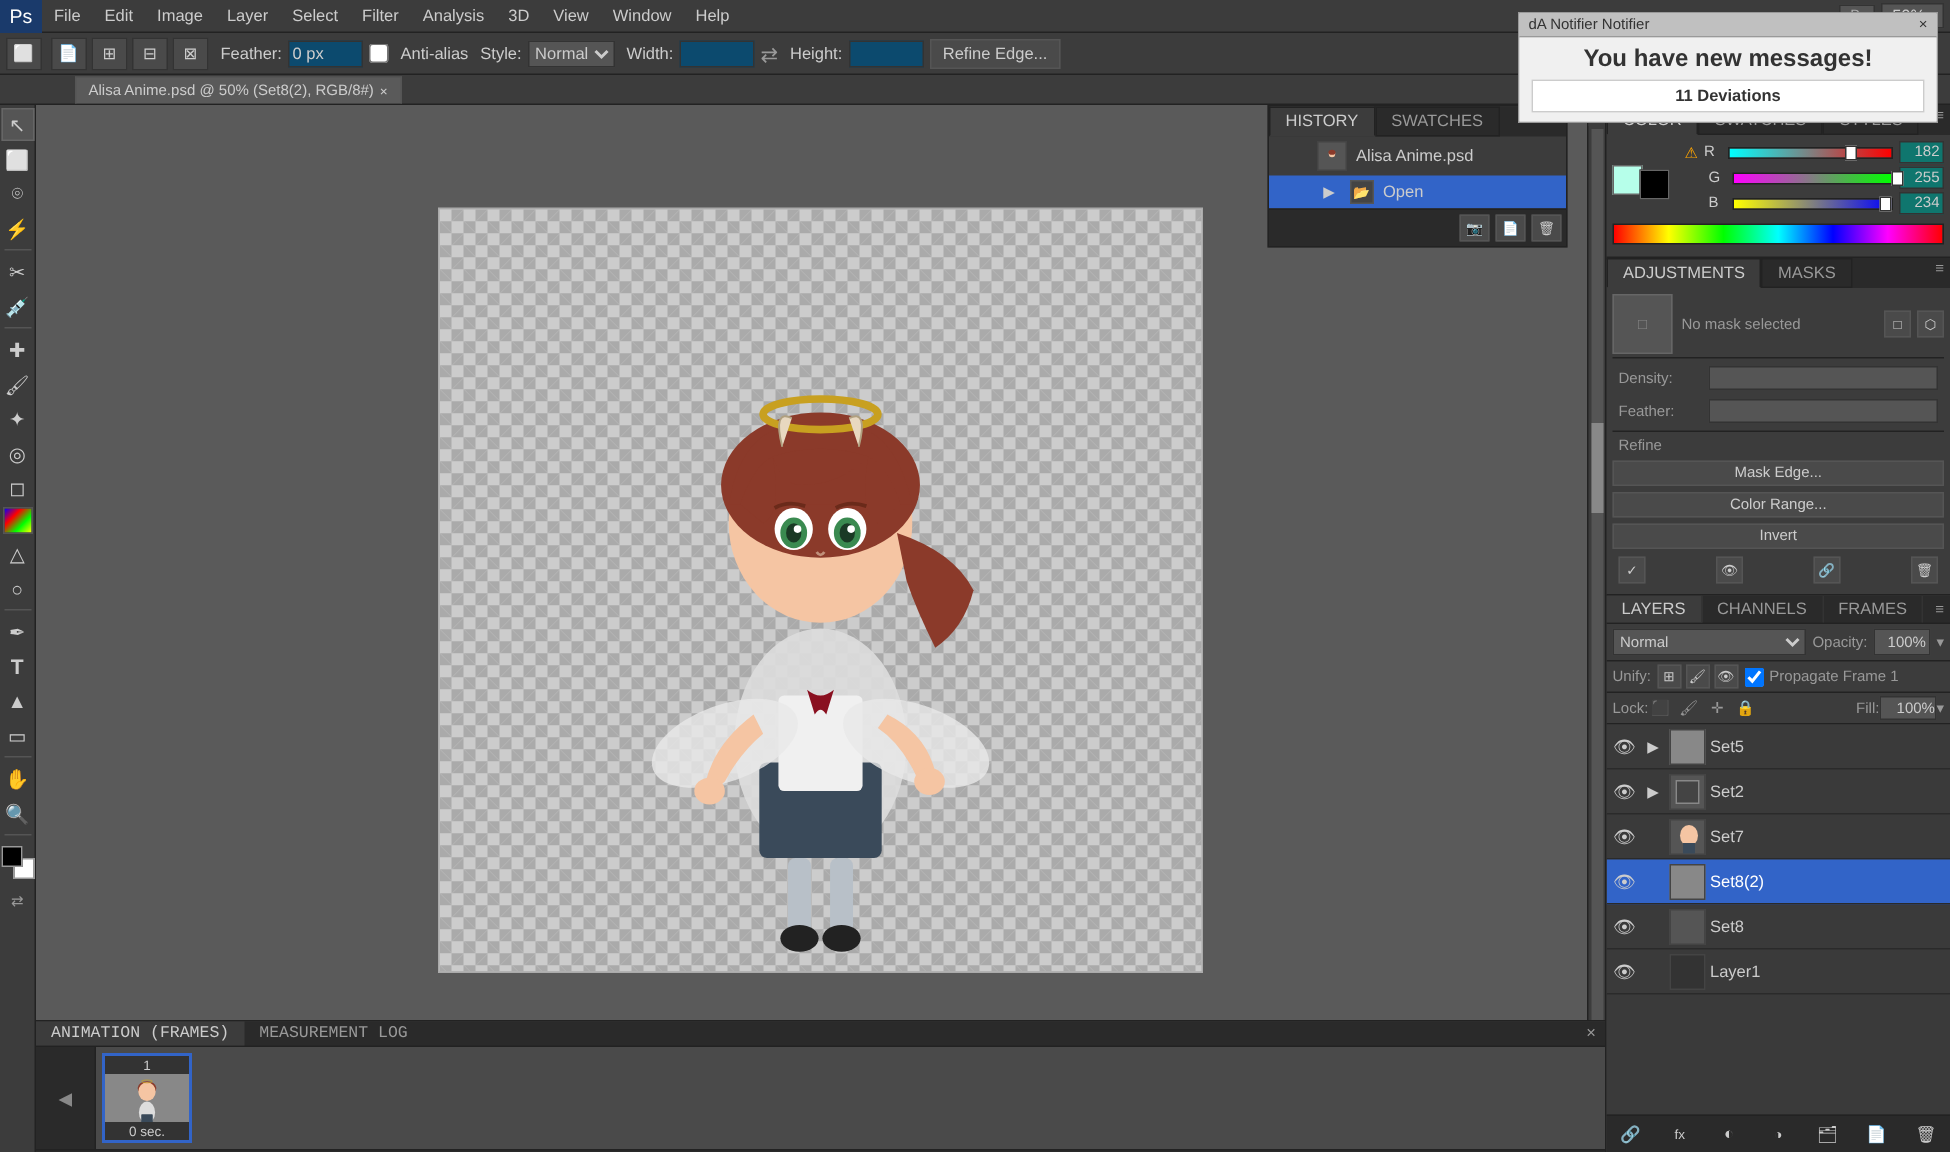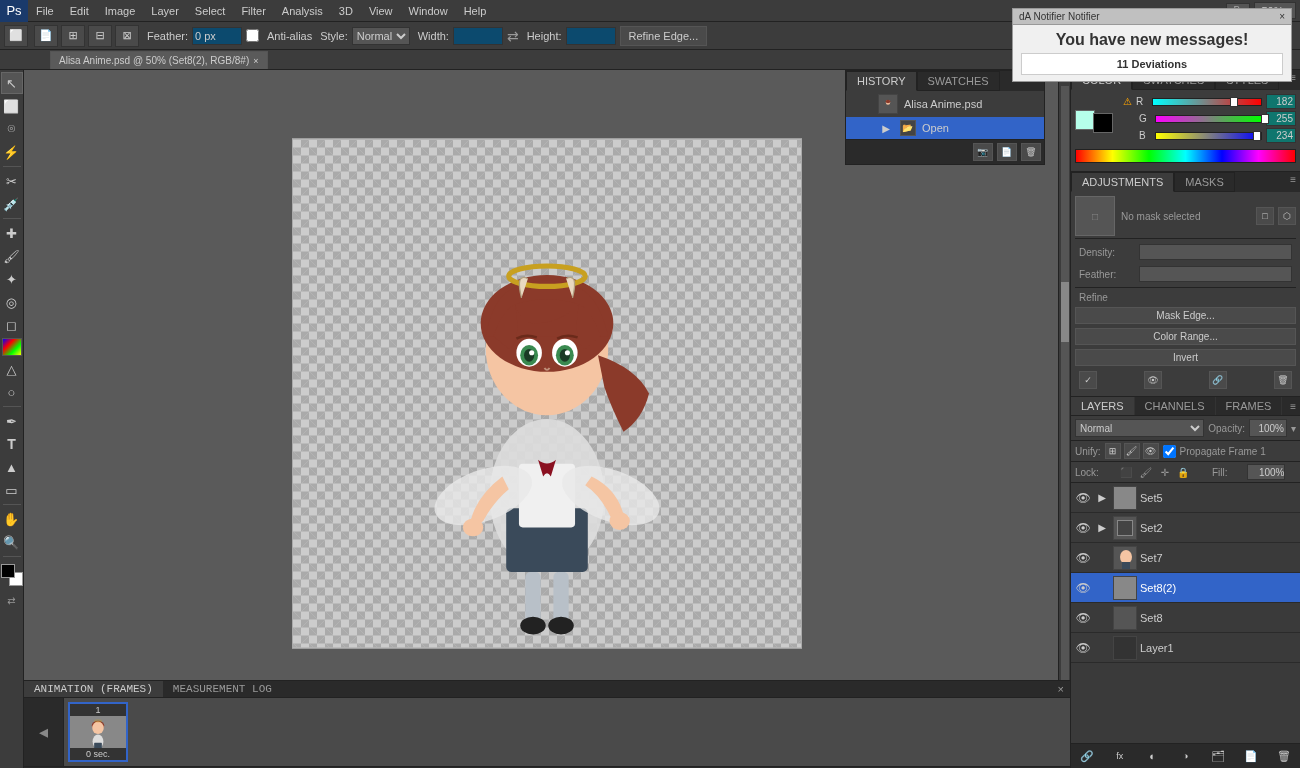--- a/index.html
+++ b/index.html
@@ -109,21 +109,21 @@
     .layers-controls { padding: 3px 4px; display: flex; align-items: center; gap: 4px; border-bottom: 1px solid #222; }
     .blend-select { background: #555; border: 1px solid #333; color: #ccc; font-size: 10px; height: 18px; flex: 1; }
     .opacity-label { font-size: 10px; color: #999; }
     .opacity-input { width: 38px; background: #555; border: 1px solid #333; color: #ccc; font-size: 10px; height: 18px; text-align: right; padding-right: 2px; }
     .percent-symbol { font-size: 10px; color: #999; }
 
     .layers-unify { padding: 2px 4px; display: flex; align-items: center; gap: 4px; border-bottom: 1px solid #222; font-size: 10px; color: #999; }
     .unify-icons { display: flex; gap: 3px; }
     .unify-icon { width: 16px; height: 16px; background: #4a4a4a; border: 1px solid #555; display: flex; align-items: center; justify-content: center; font-size: 9px; color: #ccc; cursor: pointer; }
 
-    .layers-lock { padding: 2px 4px; display: flex; align-items: center; gap: 20px; border-bottom: 1px solid #222; font-size: 10px; color: #999; }
+    .layers-lock { padding: 2px 4px; display: flex; align-items: center; gap: 0; border-bottom: 1px solid #222; font-size: 10px; color: #999; }
     .lock-icons { display: flex; gap: 3px; }
     .lock-icon { width: 16px; height: 16px; background: transparent; display: flex; align-items: center; justify-content: center; font-size: 10px; color: #999; cursor: pointer; }
     .fill-label { margin-left: auto; font-size: 10px; color: #999; }
     .fill-input { width: 38px; background: #555; border: 1px solid #333; color: #ccc; font-size: 10px; height: 16px; text-align: right; }
 
     .layers-list { flex: 1; overflow-y: auto; overflow-x: hidden; background: #3a3a3a; }
     .layer-item { display: flex; align-items: center; height: 30px; padding: 0 4px; gap: 3px; border-bottom: 1px solid #2a2a2a; cursor: pointer; }
     .layer-item.active { background: #3264c8; }
     .layer-eye { width: 16px; height: 16px; display: flex; align-items: center; justify-content: center; font-size: 12px; cursor: pointer; }
     .layer-thumb { width: 24px; height: 24px; background: #555; border: 1px solid #444; overflow: hidden; }

